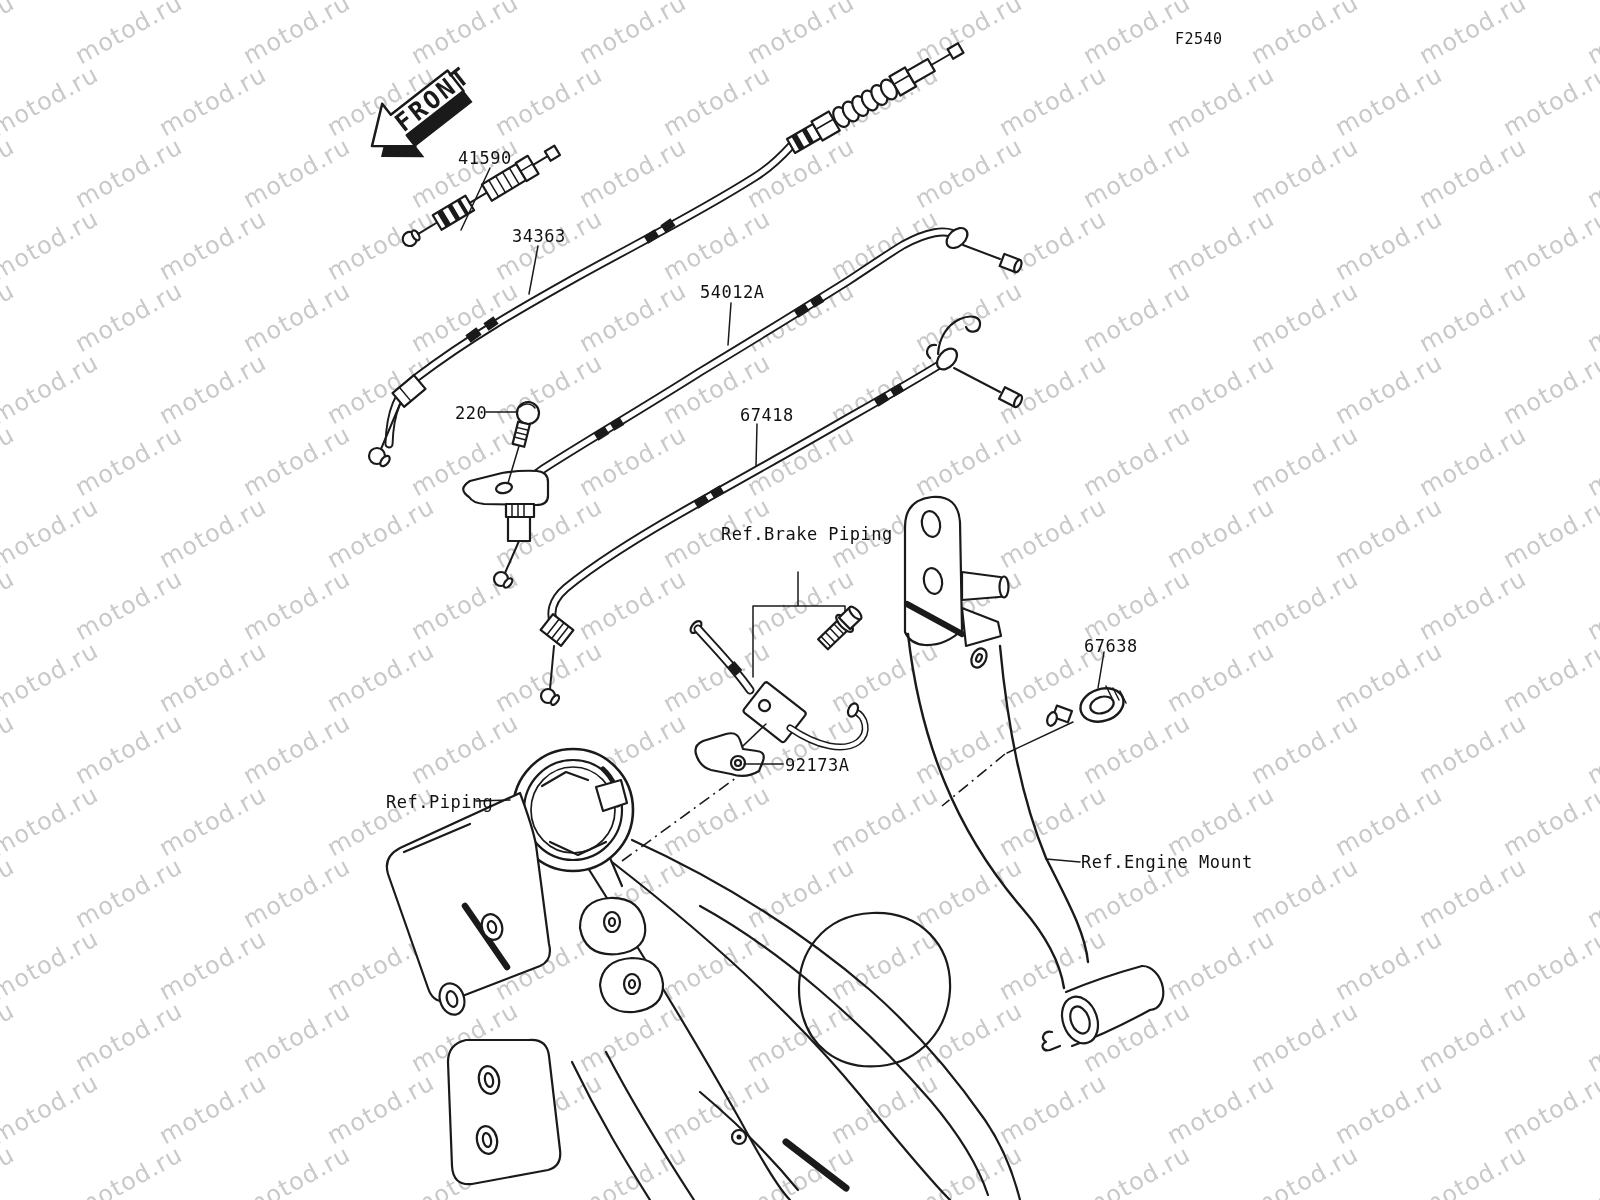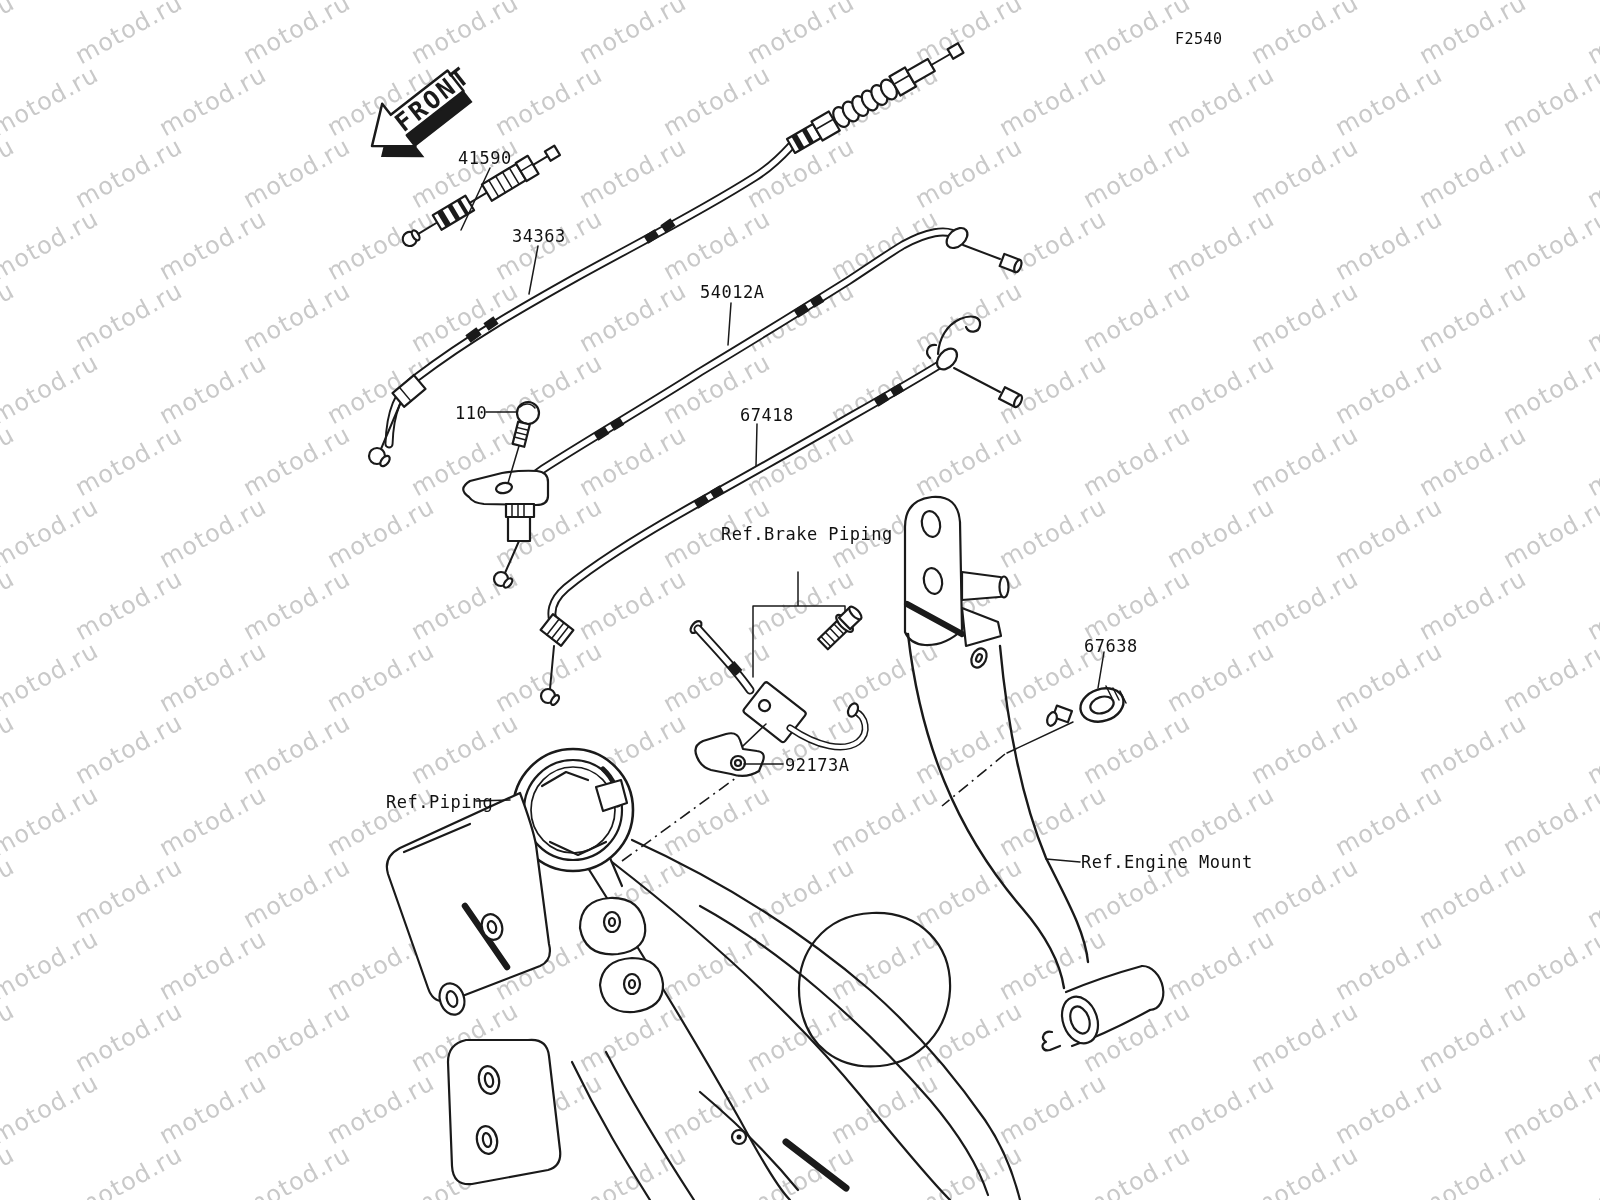--- a/index.html
+++ b/index.html
@@ -445,19 +445,19 @@
       <path class="thin" d="M 476,801 L 510,800"></path>
       <path class="thin" d="M 1080,862 L 1046,859"></path>
     </g>
   </svg>
 
   <div class="lbl figcode" style="left:1175px;top:30px">F2540</div>
   <div class="lbl" style="left:458px;top:148px">41590</div>
   <div class="lbl" style="left:512px;top:226px">34363</div>
   <div class="lbl" style="left:700px;top:282px">54012A</div>
   <div class="lbl" style="left:740px;top:405px">67418</div>
-  <div class="lbl" style="left:455px;top:403px">110</div>
+  <div class="lbl" style="left:455px;top:403px">220</div>
   <div class="lbl" style="left:721px;top:524px">Ref.Brake Piping</div>
   <div class="lbl" style="left:785px;top:755px">92173A</div>
   <div class="lbl" style="left:1084px;top:636px">67638</div>
   <div class="lbl" style="left:386px;top:792px">Ref.Piping</div>
   <div class="lbl" style="left:1081px;top:852px">Ref.Engine Mount</div>
 </div>
 
 </body></html>

